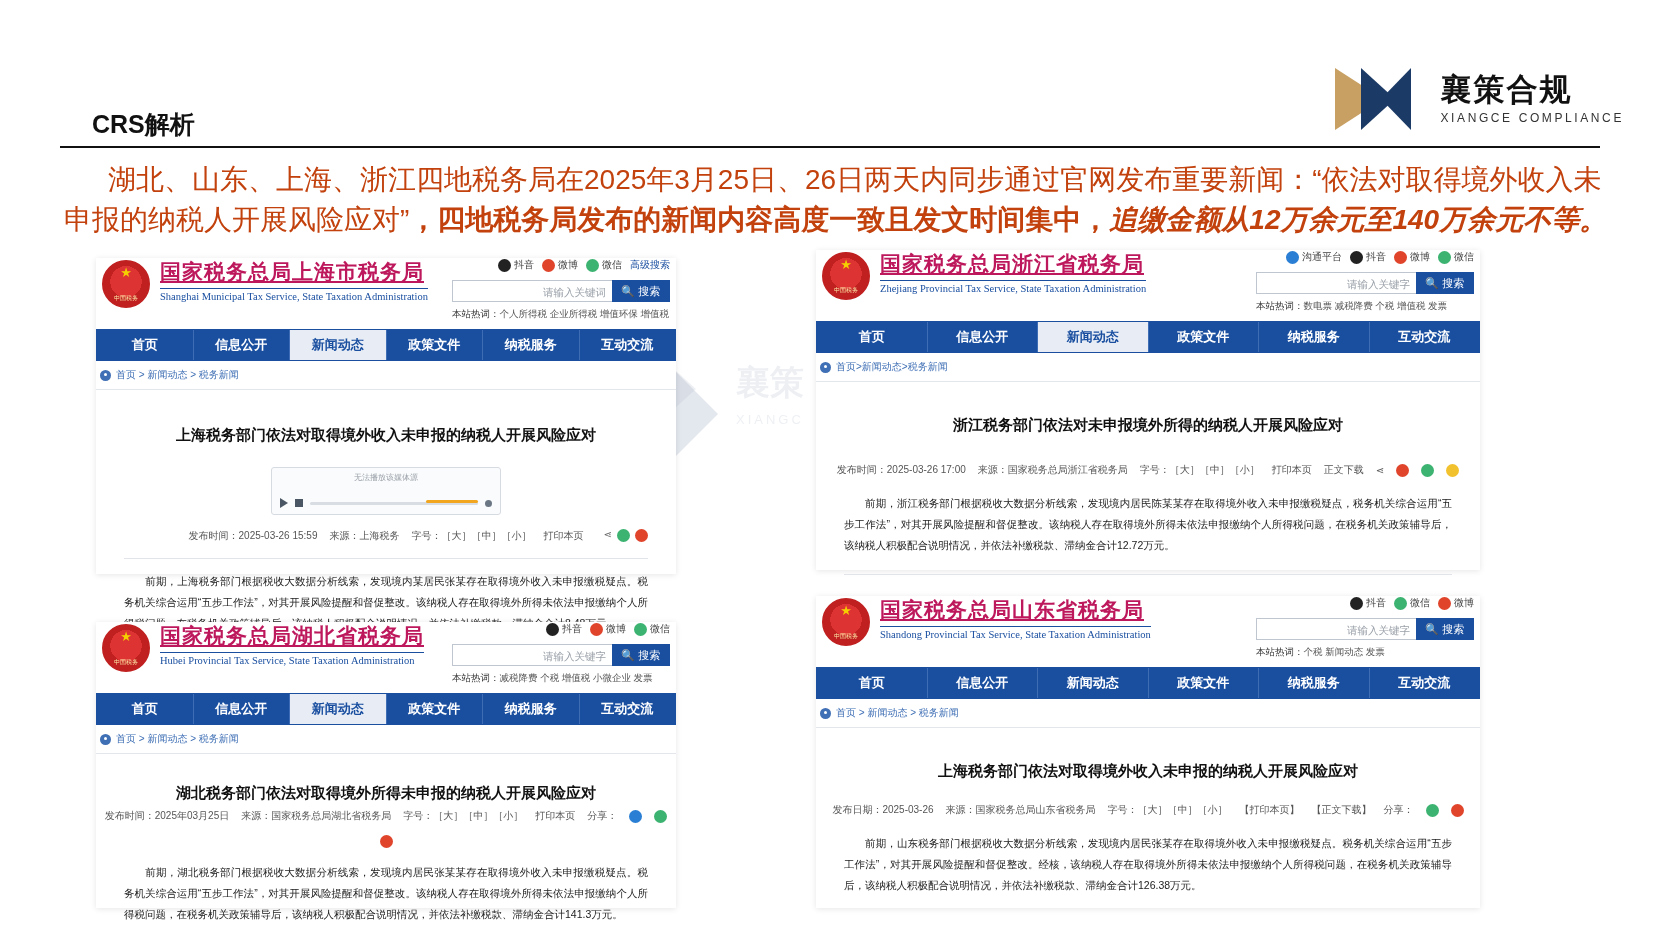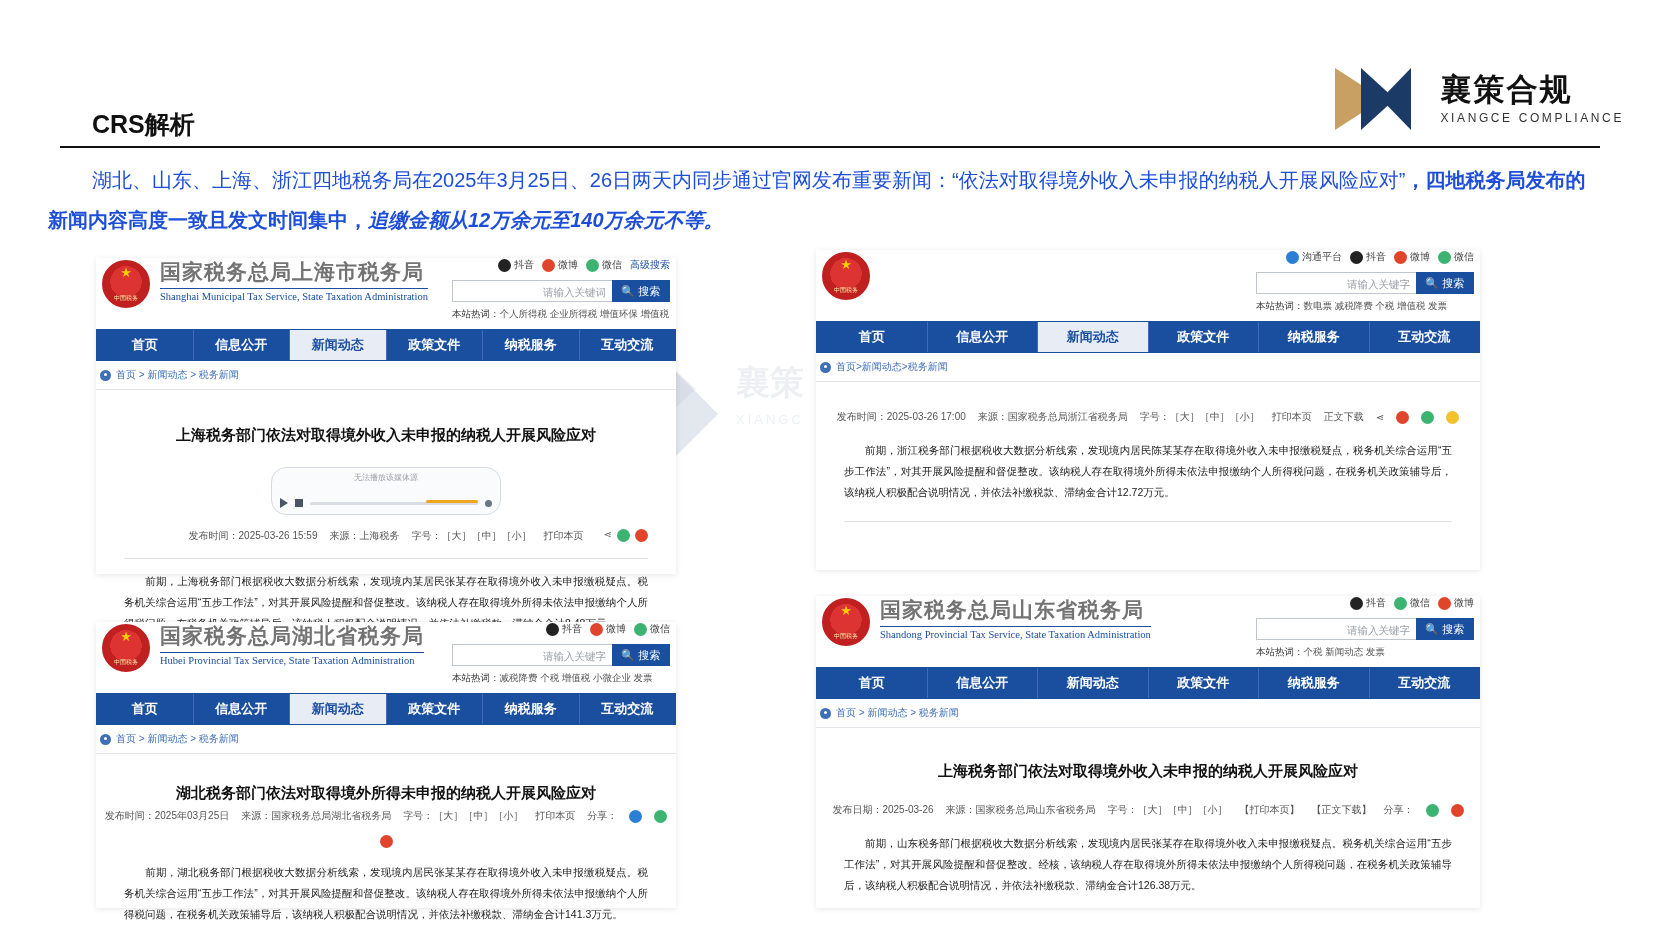--- a/index.html
+++ b/index.html
@@ -30,22 +30,22 @@
   .logo-en{font-size:12px;letter-spacing:2.6px;color:#333;margin-top:7px;}
 
   
   .page-title{
     position:absolute;left:92px;top:108px;font-size:25px;font-weight:bold;color:#111;
   }
   .title-rule{position:absolute;left:60px;top:146px;width:1540px;height:2px;background:#111;}
 
   
   .lead{
-    position:absolute;left:48px;top:160px;width:1544px;
-    font-size:20px;line-height:40px;color:#1d4ed8;font-weight:bold;
+    position:absolute;left:64px;top:160px;width:1544px;
+    font-size:28px;line-height:40px;color:#c2410c;font-weight:bold;
   }
   .lead .indent{display:inline-block;width:44px;}
   .lead .thin{font-weight:normal;}
   .lead .ital{font-style:italic;}
 
   
   .watermark{position:absolute;left:640px;top:360px;width:300px;height:160px;opacity:.25;}
   .wm-mark{position:relative;width:88px;height:58px;float:left;margin-right:8px;}
   .wm-mark .g{position:absolute;left:0;top:0;width:0;height:0;border-left:44px solid #c3c9d4;border-top:29px solid transparent;border-bottom:29px solid transparent;}
   .wm-mark .n{position:absolute;left:24px;top:0;width:0;height:0;border-left:32px solid #b9c3d2;border-top:29px solid transparent;border-bottom:29px solid transparent;}
@@ -58,21 +58,21 @@
   }
 
   
   .card{position:absolute;background:#fff;}
   .site-head{display:flex;align-items:flex-start;justify-content:space-between;padding:0 6px;}
   .emblem{width:44px;height:44px;border-radius:50%;
     background:radial-gradient(circle at 50% 45%, #d33 0 48%, #c02020 48% 100%);
     border:2px solid #c02020;position:relative;flex:none;margin-top:2px;}
   .emblem:after{content:"★";position:absolute;left:0;right:0;top:3px;text-align:center;color:#f5d000;font-size:13px;}
   .emblem span{position:absolute;left:0;right:0;bottom:4px;text-align:center;color:#ffe9a8;font-size:6px;line-height:1.1;}
-  .site-name-cn{font-size:21px;font-weight:bold;color:#737373;letter-spacing:1px;}
+  .site-name-cn{font-size:21px;font-weight:bold;color:#be185d;letter-spacing:1px;text-decoration:underline;}
   .site-name-en{font-size:10.5px;color:#1a4fa0;border-top:1px solid #1a4fa0;padding-top:2px;margin-top:2px;font-family:"Liberation Serif",serif;}
   .site-title-wrap{margin-left:10px;}
 
   .social-row{display:flex;gap:8px;align-items:center;justify-content:flex-end;}
   .social{display:flex;align-items:center;gap:3px;font-size:10px;color:#444;}
   .dot{width:13px;height:13px;border-radius:50%;display:inline-block;}
   .dot.green{background:#3cb371;}
   .dot.blue{background:#2a7fd4;}
   .dot.red{background:#e0452c;}
   .dot.dark{background:#222;}
@@ -101,21 +101,21 @@
   .crumb{font-size:10px;color:#3f6fb5;padding:7px 4px;border-bottom:1px solid #e3e7ec;display:flex;align-items:center;gap:5px;}
   .pin{width:11px;height:11px;border-radius:50%;background:#3f6fb5;display:inline-block;position:relative;}
   .pin:after{content:"";position:absolute;left:4px;top:3px;width:3px;height:3px;border-radius:50%;background:#fff;}
 
   .art-title{text-align:center;font-size:15px;font-weight:bold;color:#111;margin-top:36px;}
   .art-meta{display:flex;align-items:center;justify-content:center;gap:12px;font-size:10px;color:#555;margin-top:18px;flex-wrap:wrap;}
   .art-body{font-size:10.5px;line-height:21px;color:#222;margin-top:18px;padding:0 28px;text-align:justify;}
   .art-body .ind{display:inline-block;width:21px;}
 
   .player{
-    width:230px;height:48px;margin:22px auto 0;border:1px solid #d6dbe2;border-radius:15px;background:#fafbfc;
+    width:230px;height:48px;margin:22px auto 0;border:1px solid #d6dbe2;border-radius:3px;background:#fafbfc;
     display:flex;flex-direction:column;justify-content:space-between;box-sizing:border-box;
   }
   .player-top{font-size:8px;color:#9aa1a9;text-align:center;padding-top:4px;}
   .player-ctrl{display:flex;align-items:center;gap:7px;padding:0 8px 6px;}
   .tri{width:0;height:0;border-left:8px solid #4a5663;border-top:5px solid transparent;border-bottom:5px solid transparent;}
   .sq{width:8px;height:8px;background:#4a5663;}
   .track{flex:1;height:3px;background:#d8dde3;border-radius:2px;position:relative;}
   .track i{position:absolute;right:0;top:-2px;width:52px;height:3px;background:#f2a51e;border-radius:2px;}
   .knob{width:7px;height:7px;border-radius:50%;background:#6b7684;}
 
@@ -243,20 +243,24 @@
       <span class="ind"></span><span>前期，上海税务部门根据税收大数据分析线索，发现境内某居民张某存在取得境外收入未申报缴税疑点。税务机关综合运用“五步工作法”，对其开展风险提醒和督促整改。该纳税人存在取得境外所得未依法申报缴纳个人所得税问题，在税务机关政策辅导后，该纳税人积极配合说明情况，并依法补缴税款、滞纳金合计8.48万元。</span>
     </div>
   </div>
 
   <div class="card shadow-card" style="left:816px;top:250px;width:664px;height:320px;">
     <div class="site-head">
       <div style="display:flex;">
         <div class="emblem">
             <span>中国税务</span>
           </div>
+        <div class="site-title-wrap">
+          <div class="site-name-cn">国家税务总局浙江省税务局</div>
+          <div class="site-name-en">Zhejiang Provincial Tax Service, State Taxation Administration</div>
+        </div>
       </div>
       <div style="text-align:right;">
         <div class="social-row">
           <span class="social">
               <i class="dot blue"></i>
               <b style="font-weight:normal">沟通平台</b>
             </span>
           <span class="social">
               <i class="dot dark"></i>
               <b style="font-weight:normal">抖音</b>
@@ -290,20 +294,21 @@
       <div class="nav-item">政策文件</div>
       <div class="nav-item">纳税服务</div>
       <div class="nav-item">互动交流</div>
     </div>
 
     <div class="crumb">
       <i class="pin"></i>
       <span>首页&gt;新闻动态&gt;税务新闻</span>
     </div>
 
+    <div class="art-title" style="margin-top:34px;">浙江税务部门依法对未申报境外所得的纳税人开展风险应对</div>
 
     <div class="art-meta" style="margin-top:28px;">
       <span>发布时间：2025-03-26 17:00</span>
       <span>来源：国家税务总局浙江省税务局</span>
       <span class="sz">字号：［大］［中］［小］</span>
       <span>打印本页</span>
       <span>正文下载</span>
       <span>⋖</span>
       <i class="dot red"></i>
       <i class="dot green"></i>

